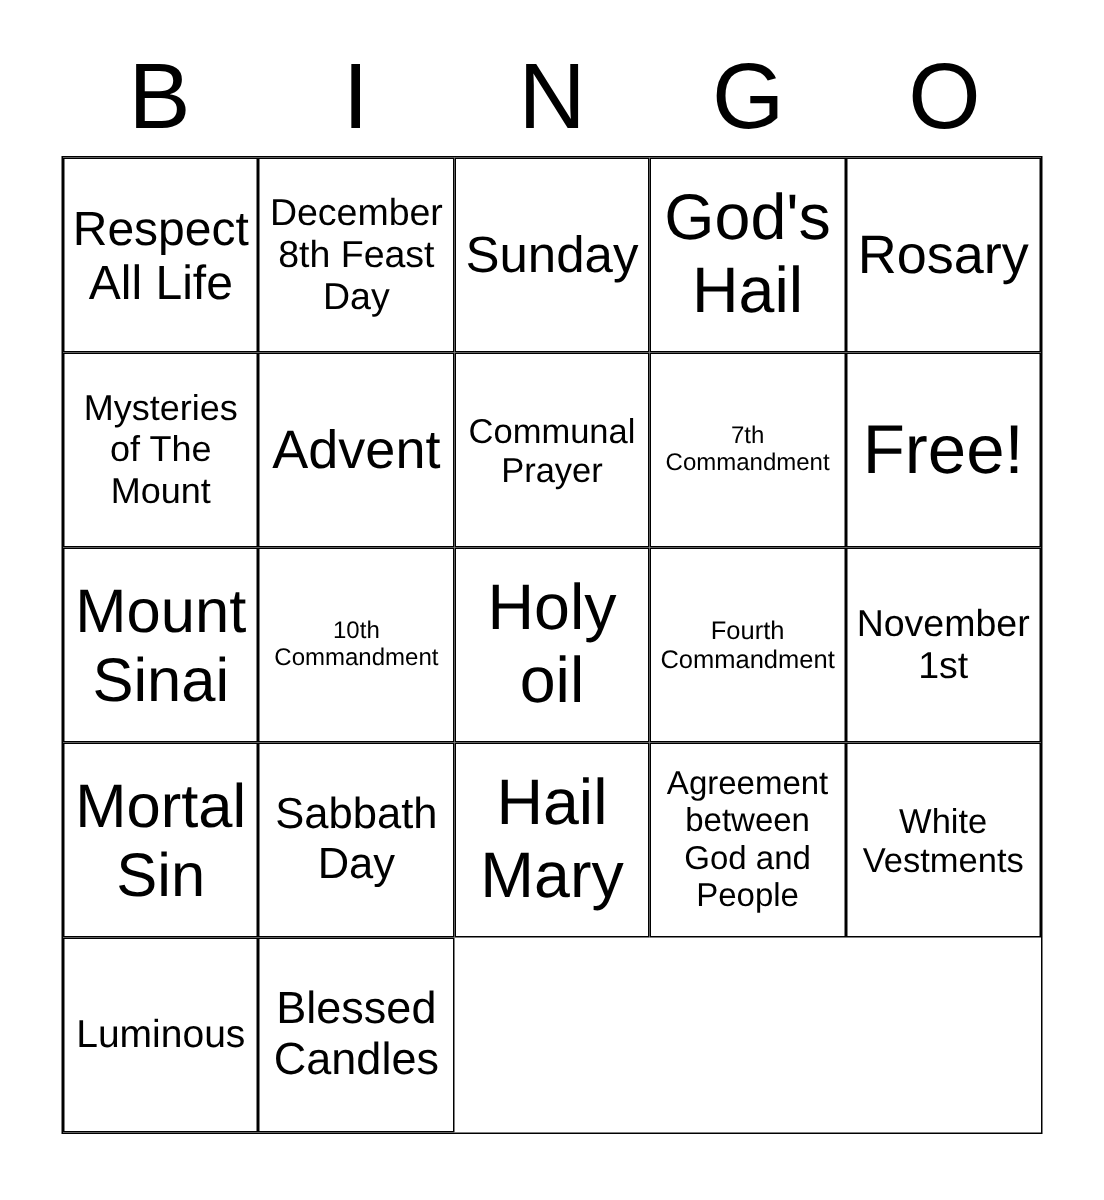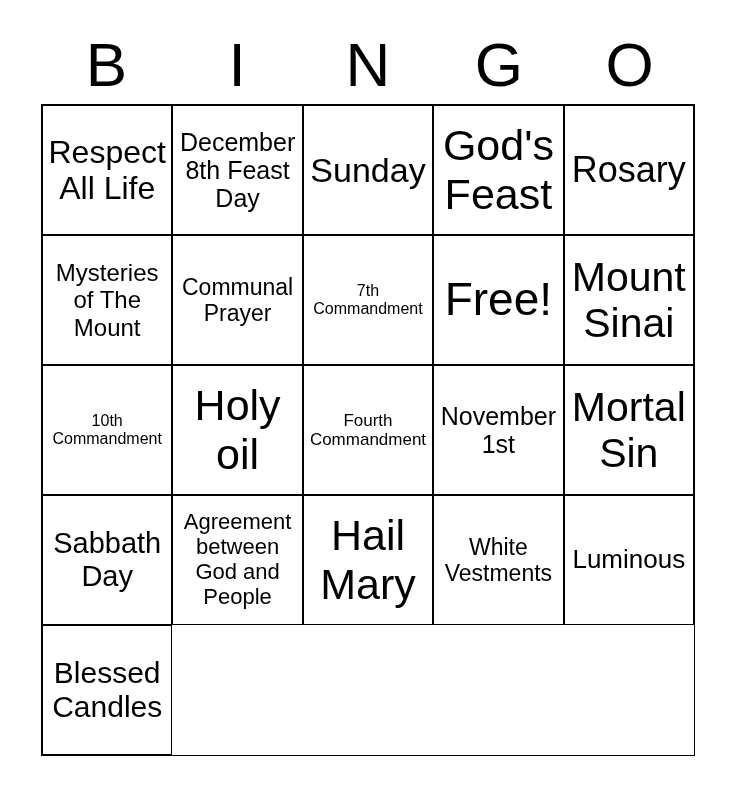--- a/index.html
+++ b/index.html
@@ -70,26 +70,27 @@
 
   <div class="grid">
 
     <div class="cell" style="font-size:32px">Respect
 All Life</div>
     <div class="cell" style="font-size:25px">December
 8th Feast
 Day</div>
     <div class="cell" style="font-size:34px">Sunday</div>
     <div class="cell" style="font-size:43px">God's
-Feast</div>
+Hail</div>
 
     <div class="cell" style="font-size:36px">Rosary</div>
     <div class="cell" style="font-size:24px">Mysteries
 of The
 Mount</div>
+    <div class="cell" style="font-size:36px">Advent</div>
     <div class="cell" style="font-size:23px">Communal
 Prayer</div>
 
     <div class="cell" style="font-size:16px">7th
 Commandment</div>
     <div class="cell" style="font-size:46px">Free!</div>
     <div class="cell" style="font-size:41px">Mount
 Sinai</div>
     <div class="cell" style="font-size:16px">10th
 Commandment</div>
@@ -98,26 +99,26 @@
 oil</div>
     <div class="cell" style="font-size:17px">Fourth
 Commandment</div>
     <div class="cell" style="font-size:25px">November
 1st</div>
     <div class="cell" style="font-size:41px">Mortal
 Sin</div>
     <div class="cell" style="font-size:29px">Sabbath
 Day</div>
 
+    <div class="cell" style="font-size:43px">Hail
+Mary</div>
     <div class="cell" style="font-size:22px">Agreement
 between
 God and
 People</div>
-    <div class="cell" style="font-size:43px">Hail
-Mary</div>
     <div class="cell" style="font-size:23px">White
 Vestments</div>
     <div class="cell" style="font-size:26px">Luminous</div>
     <div class="cell" style="font-size:30px">Blessed
 Candles</div>
 
   </div>
 </div>
 
 </body></html>

